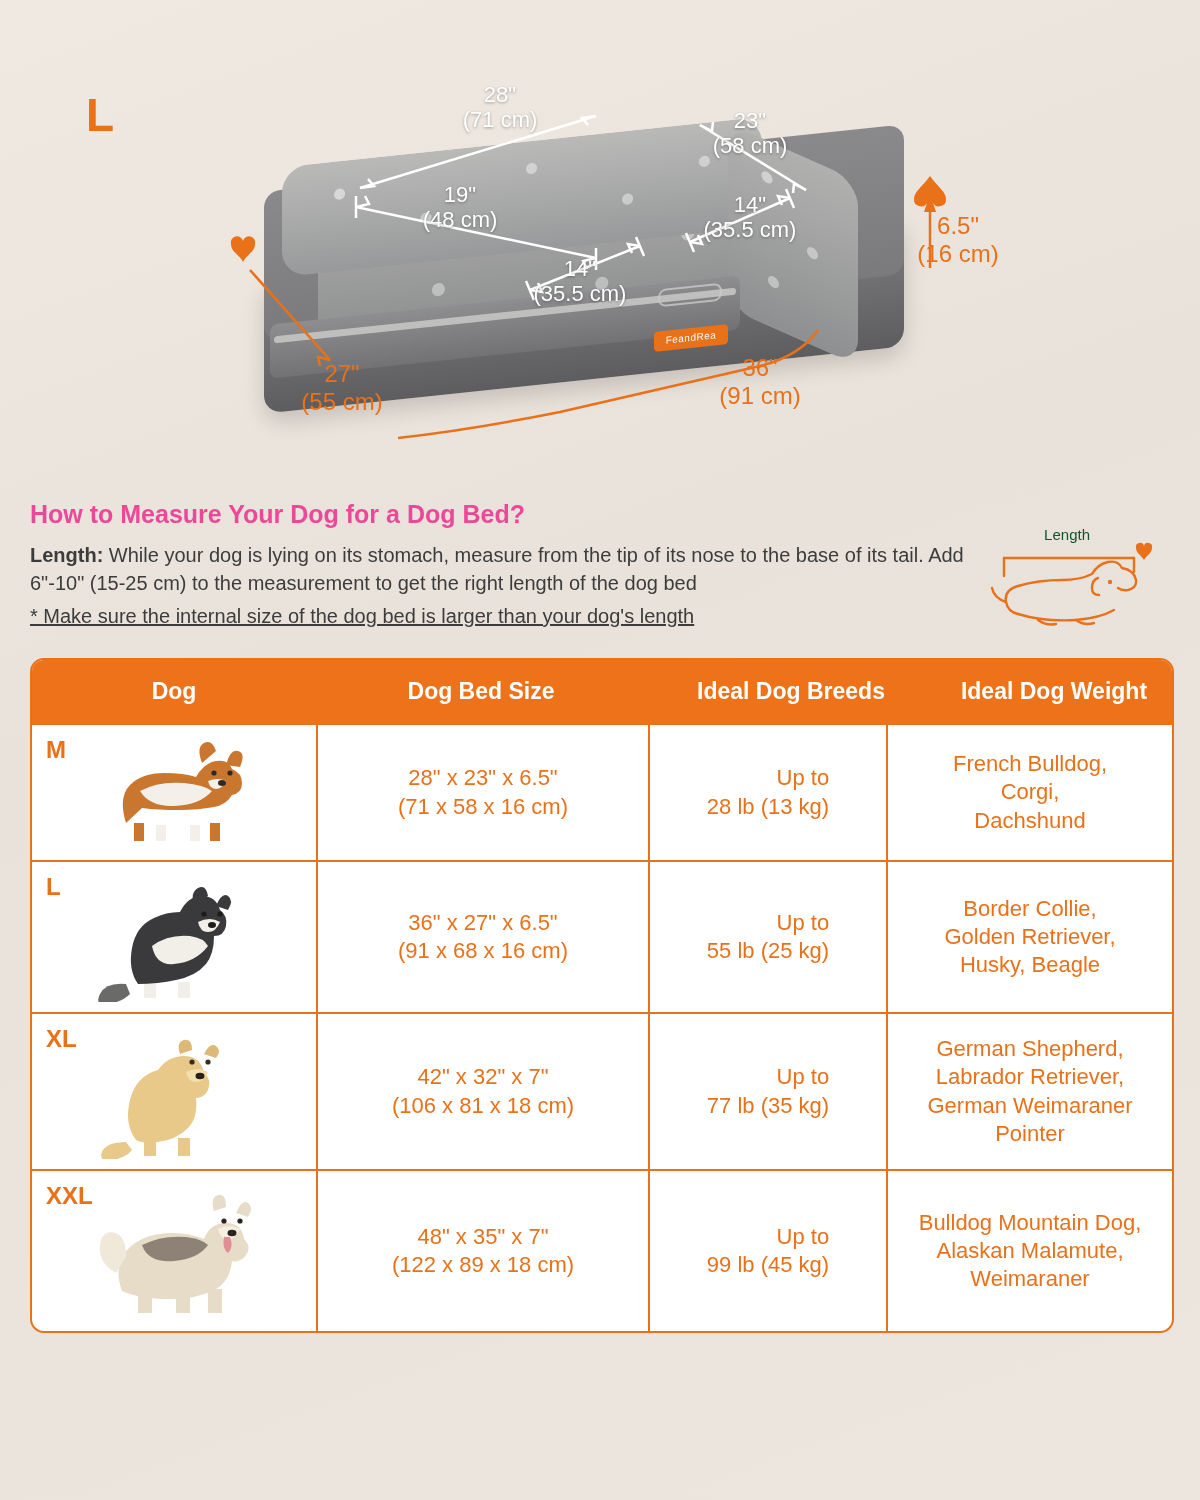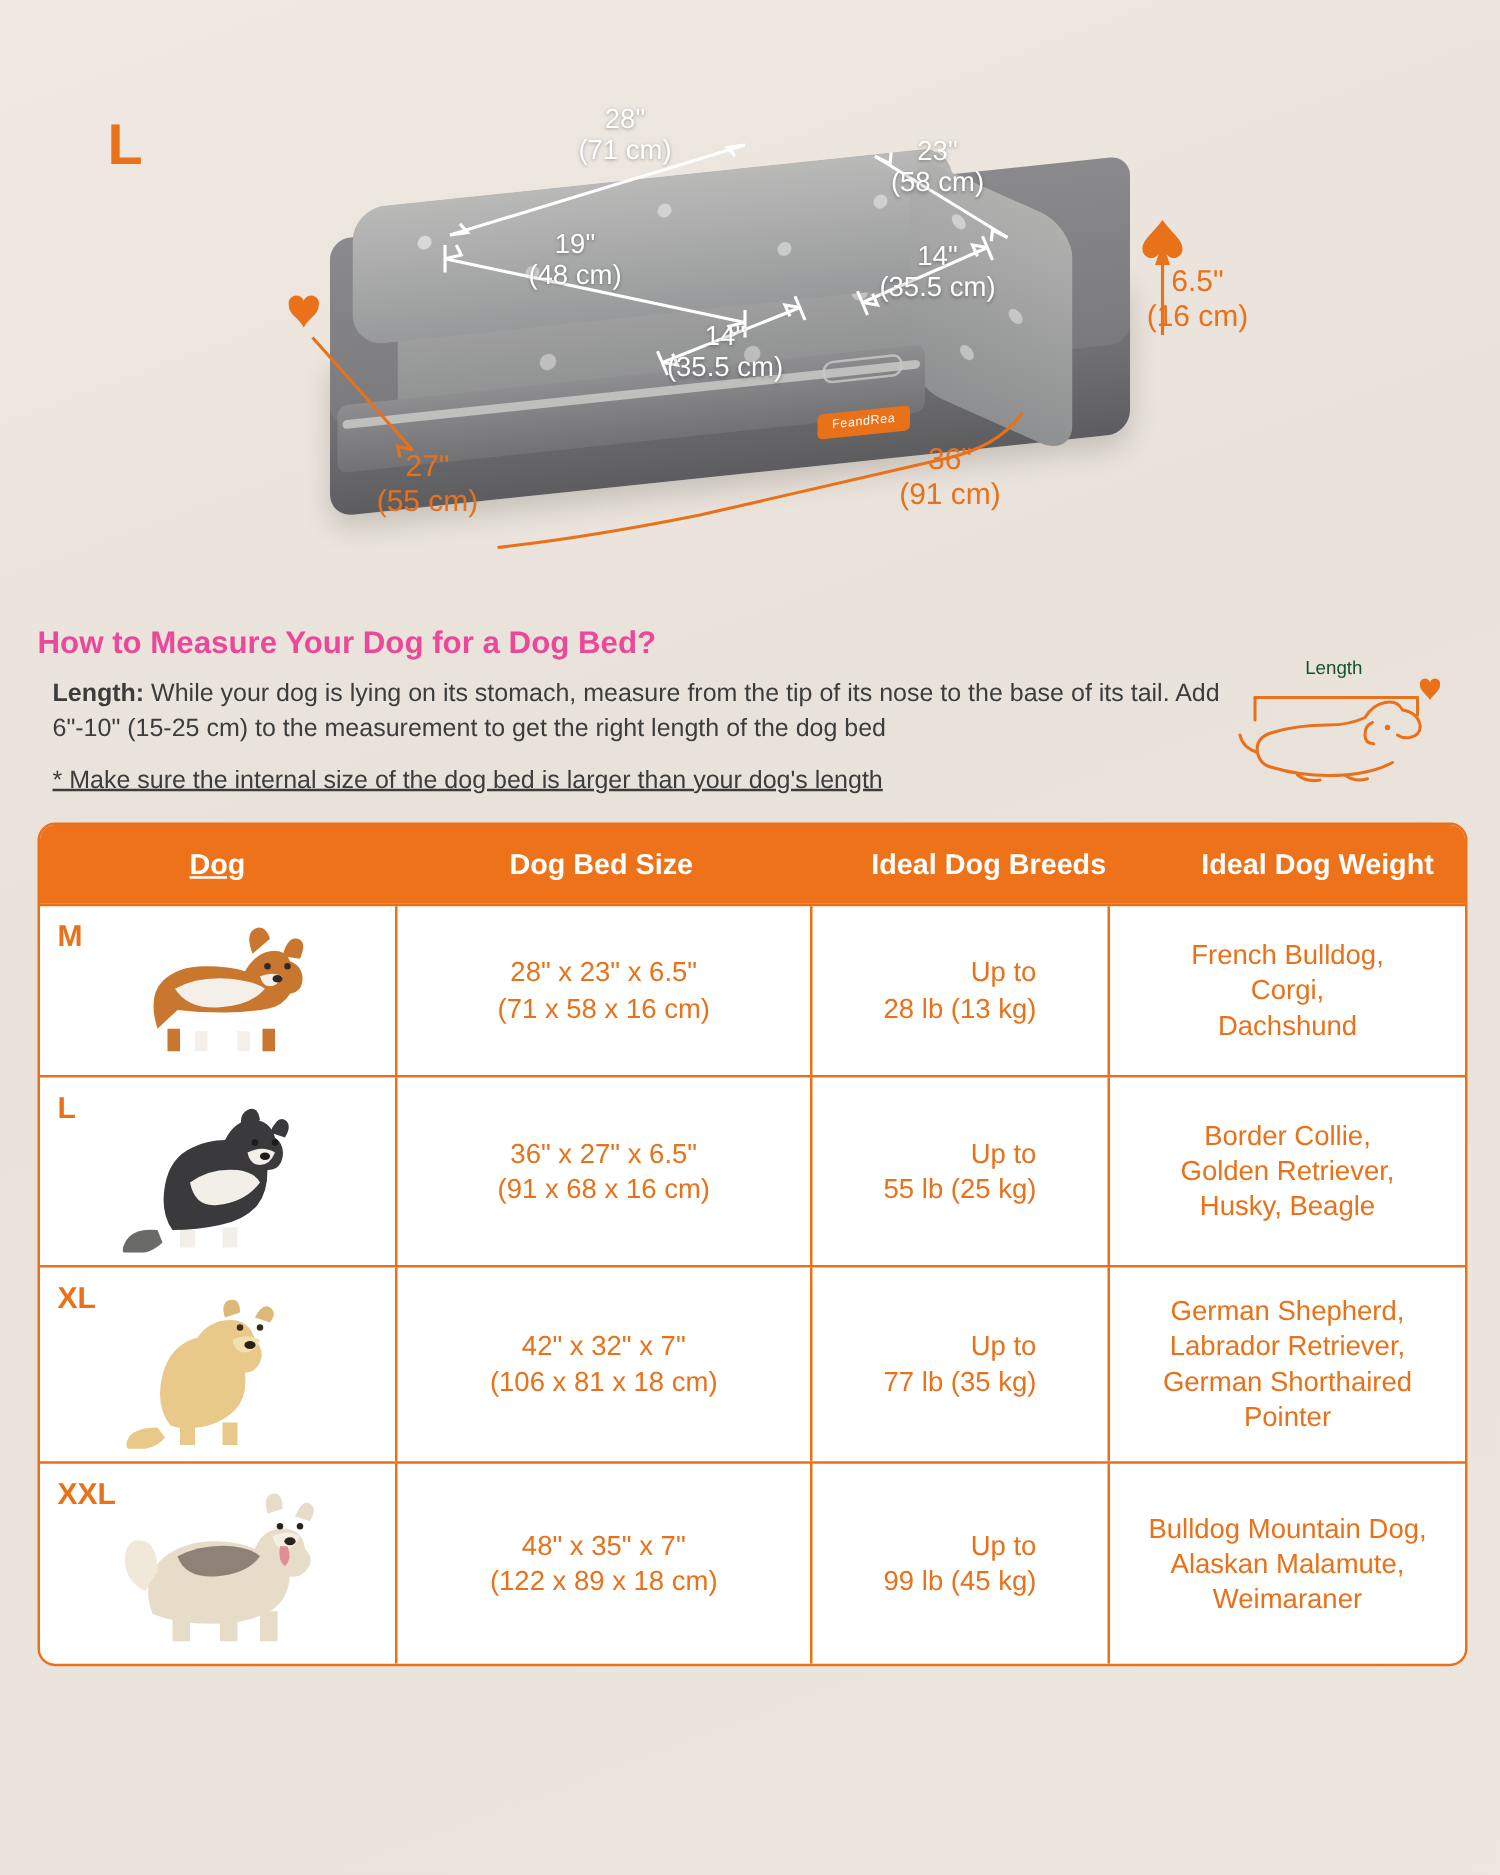--- a/index.html
+++ b/index.html
@@ -192,21 +192,21 @@
     top: 500px;
     width: 1140px;
   }
   .measure h2 {
     margin: 0 0 12px 0;
     font-size: 25px;
     font-weight: 700;
     color: #ec4899;
   }
   .measure p {
-    margin: 12px;
+    margin: 0;
     font-size: 20px;
     line-height: 1.42;
     color: #3c3c3c;
     max-width: 945px;
   }
   .measure .lead {
     font-weight: 700;
   }
   .measure .note {
     margin-top: 4px;
@@ -264,21 +264,21 @@
     justify-content: center;
     text-align: center;
     color: #e8711a;
     font-size: 22px;
     line-height: 1.28;
     border-left: 2px solid #e8711a;
   }
   .cell:first-child {
     border-left: none;
   }
-  .c-dog { width: 272px; position: relative; justify-content: center; text-decoration: underline; }
+  .c-dog { width: 272px; position: relative; justify-content: center; }
   .c-size { width: 318px; }
   .c-weight { width: 224px; text-align: right; }
   .c-breeds { flex: 1; }
 
   .size-tag {
     position: absolute;
     left: 14px;
     top: 10px;
     font-size: 24px;
     font-weight: 700;
@@ -511,21 +511,21 @@
             <path d="M96 114 l0 18 l12 0 l0 -18 z" fill="#e8c98a"></path>
           </g>
         </svg>
       </div>
       <div class="cell c-size" style="white-space:pre-line">42" x 32" x 7"
 (106 x 81 x 18 cm)</div>
       <div class="cell c-weight" style="white-space:pre-line">Up to
 77 lb (35 kg)</div>
       <div class="cell c-breeds" style="white-space:pre-line">German Shepherd,
 Labrador Retriever,
-German Shorthaired
+German Weimaraner
 Pointer</div>
     </div>
 
     <div class="row r-xxl">
       <div class="cell c-dog">
         <span class="size-tag">XXL</span>
         <svg class="dog-img" viewBox="0 0 185 140">
           <g>
             <path d="M40 110 q-10 -28 8 -44 q16 -14 42 -14 q18 0 32 6 q6 -16 22 -16 q16 0 18 16 q8 8 2 16 q-6 8 -14 6 q-2 20 -16 28 q-18 10 -46 10 q-30 0 -48 -8 z" fill="#e6dcc8"></path>
             <path d="M60 64 q20 -10 44 -8 q16 2 22 8 q-10 14 -34 16 q-26 2 -32 -16 z" fill="#8d8275"></path>

